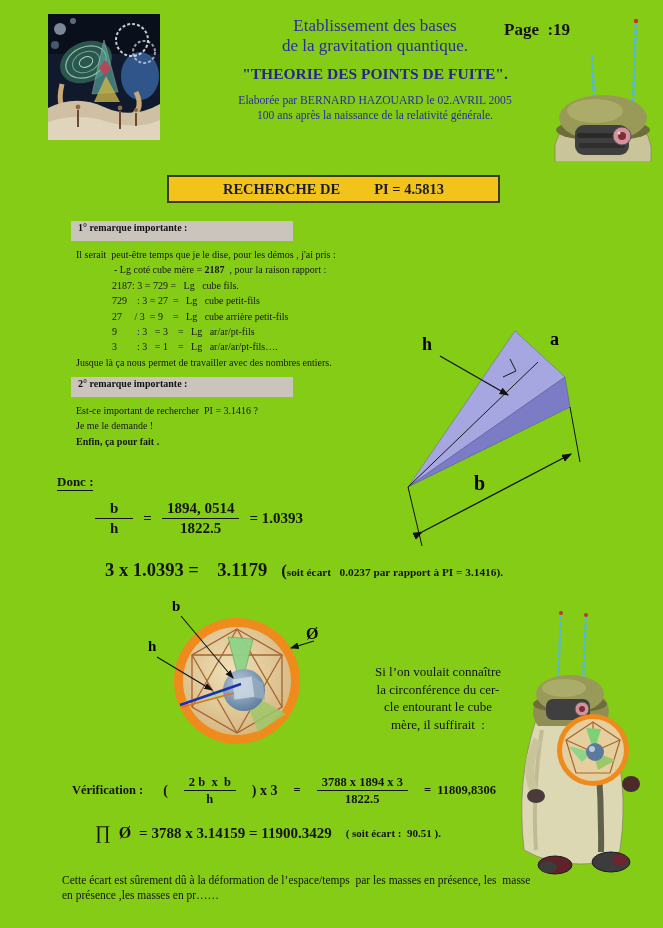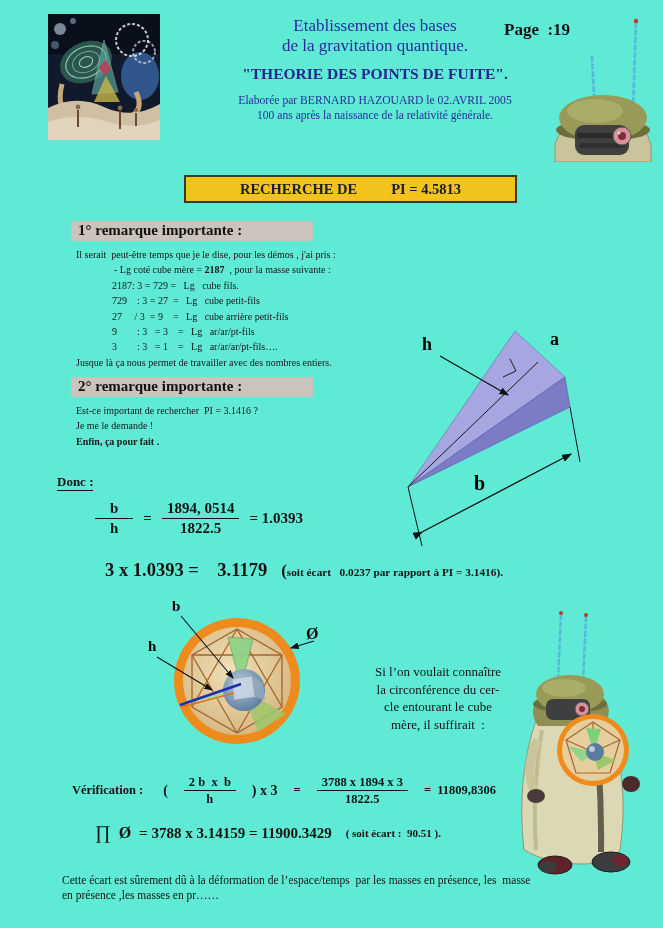--- a/index.html
+++ b/index.html
@@ -1,34 +1,34 @@
 <!DOCTYPE html>
 <html><head>
 <meta charset="utf-8">
 <style>
   html,body{margin:0;padding:0;background:#ffffff;}
-  .page{position:relative;width:663px;height:928px;background:#5eead4;overflow:hidden;
+  .page{position:relative;width:663px;height:928px;background:#84cc16;overflow:hidden;
         font-family:"Liberation Serif","DejaVu Serif",serif;color:#141414;}
   .abs{position:absolute;}
 
   
   .header-block{left:225px;top:16px;width:300px;text-align:center;}
   .title-line{font-size:17px;color:#2b2b9e;line-height:20px;}
   .subtitle{font-size:15.5px;font-weight:bold;color:#26268e;margin-top:9px;white-space:nowrap;}
   .author-line{font-size:11.6px;color:#2b2b9e;margin-top:11px;white-space:pre;}
   .context-line{font-size:11.6px;color:#2b2b9e;margin-top:2px;}
   .page-label{left:504px;top:20px;font-size:17px;font-weight:bold;white-space:pre;}
 
   
-  .banner{left:184px;top:175px;width:329px;height:24px;background:#f2c31b;border:2px solid #3b3b23;
+  .banner{left:167px;top:175px;width:329px;height:24px;background:#f2c31b;border:2px solid #3b3b23;
           display:flex;align-items:center;justify-content:center;gap:34px;
           font-weight:bold;font-size:14.5px;color:#1c1c30;}
 
   
-  .sec-bar{width:242px;height:20px;background:#cbc4bd;font-weight:bold;font-size:15px;
+  .sec-bar{width:222px;height:20px;background:#cbc4bd;font-weight:bold;font-size:10px;
            padding:1px 0 0 7px;box-sizing:border-box;color:#111;}
   .body-text{font-size:10px;line-height:15.4px;color:#161616;}
   .pre{white-space:pre;}
   .indent1{margin-left:38px;}
   .indent2{margin-left:36px;}
   .bold{font-weight:bold;}
 
   
   .donc-label{font-size:13px;font-weight:bold;border-bottom:1.5px solid #141414;padding-bottom:1px;}
   .eq-row{display:flex;align-items:center;font-weight:bold;}
@@ -118,21 +118,21 @@
   </svg>
 
   <div class="abs banner">
     <span>RECHERCHE DE</span>
     <span>PI = 4.5813</span>
   </div>
 
   <div class="abs sec-bar" style="left:71px;top:221px;">1° remarque importante :</div>
   <div class="abs body-text" style="left:76px;top:247px;">
     <div class="pre">Il serait  peut-être temps que je le dise, pour les démos , j'ai pris :</div>
-    <div class="pre indent1"><span>- Lg coté cube mère = </span><span class="bold">2187</span><span>  , pour la masse suivante :</span></div>
+    <div class="pre indent1"><span>- Lg coté cube mère = </span><span class="bold">2187</span><span>  , pour la raison rapport :</span></div>
     <div class="pre indent2">2187: 3 = 729 =   Lg   cube fils.</div>
     <div class="pre indent2">729    : 3 = 27  =   Lg   cube petit-fils</div>
     <div class="pre indent2">27     / 3  = 9    =   Lg   cube arrière petit-fils</div>
     <div class="pre indent2">9        : 3   = 3    =   Lg   ar/ar/pt-fils</div>
     <div class="pre indent2">3        : 3   = 1    =   Lg   ar/ar/ar/pt-fils….</div>
     <div class="pre">Jusque là ça nous permet de travailler avec des nombres entiers.</div>
   </div>
 
   <div class="abs sec-bar" style="left:71px;top:377px;">2° remarque importante :</div>
   <div class="abs body-text" style="left:76px;top:403px;">

